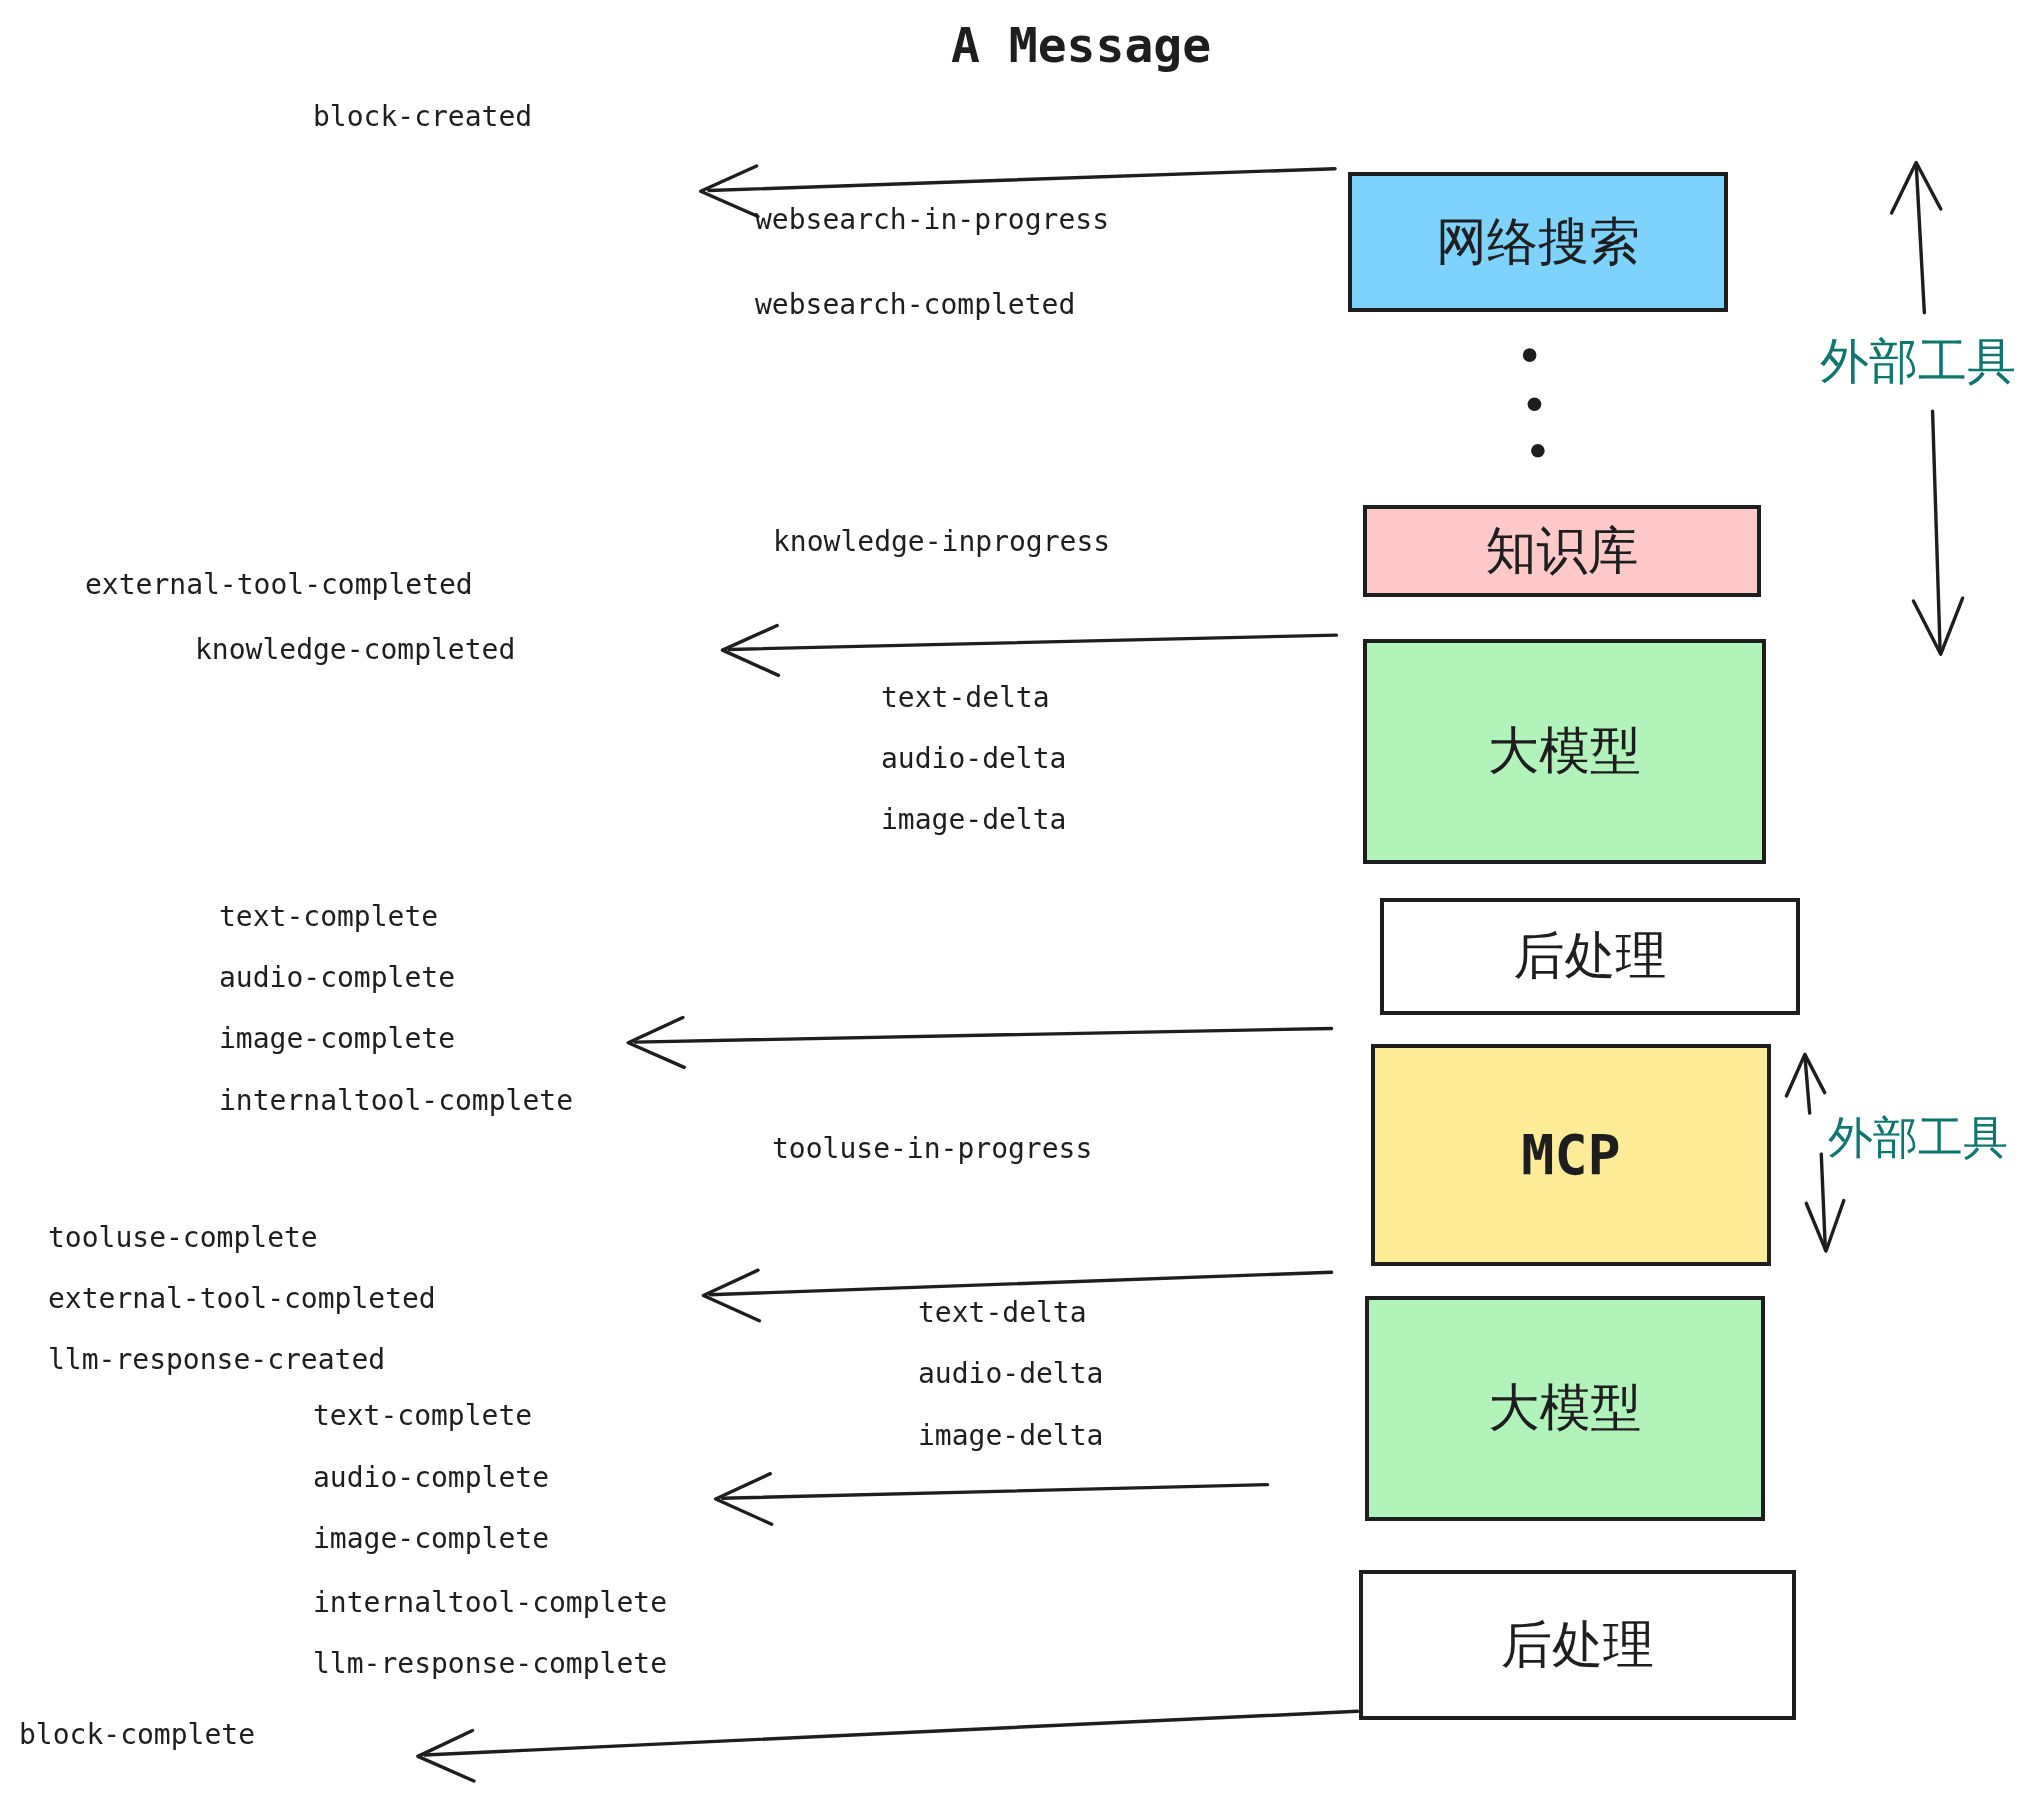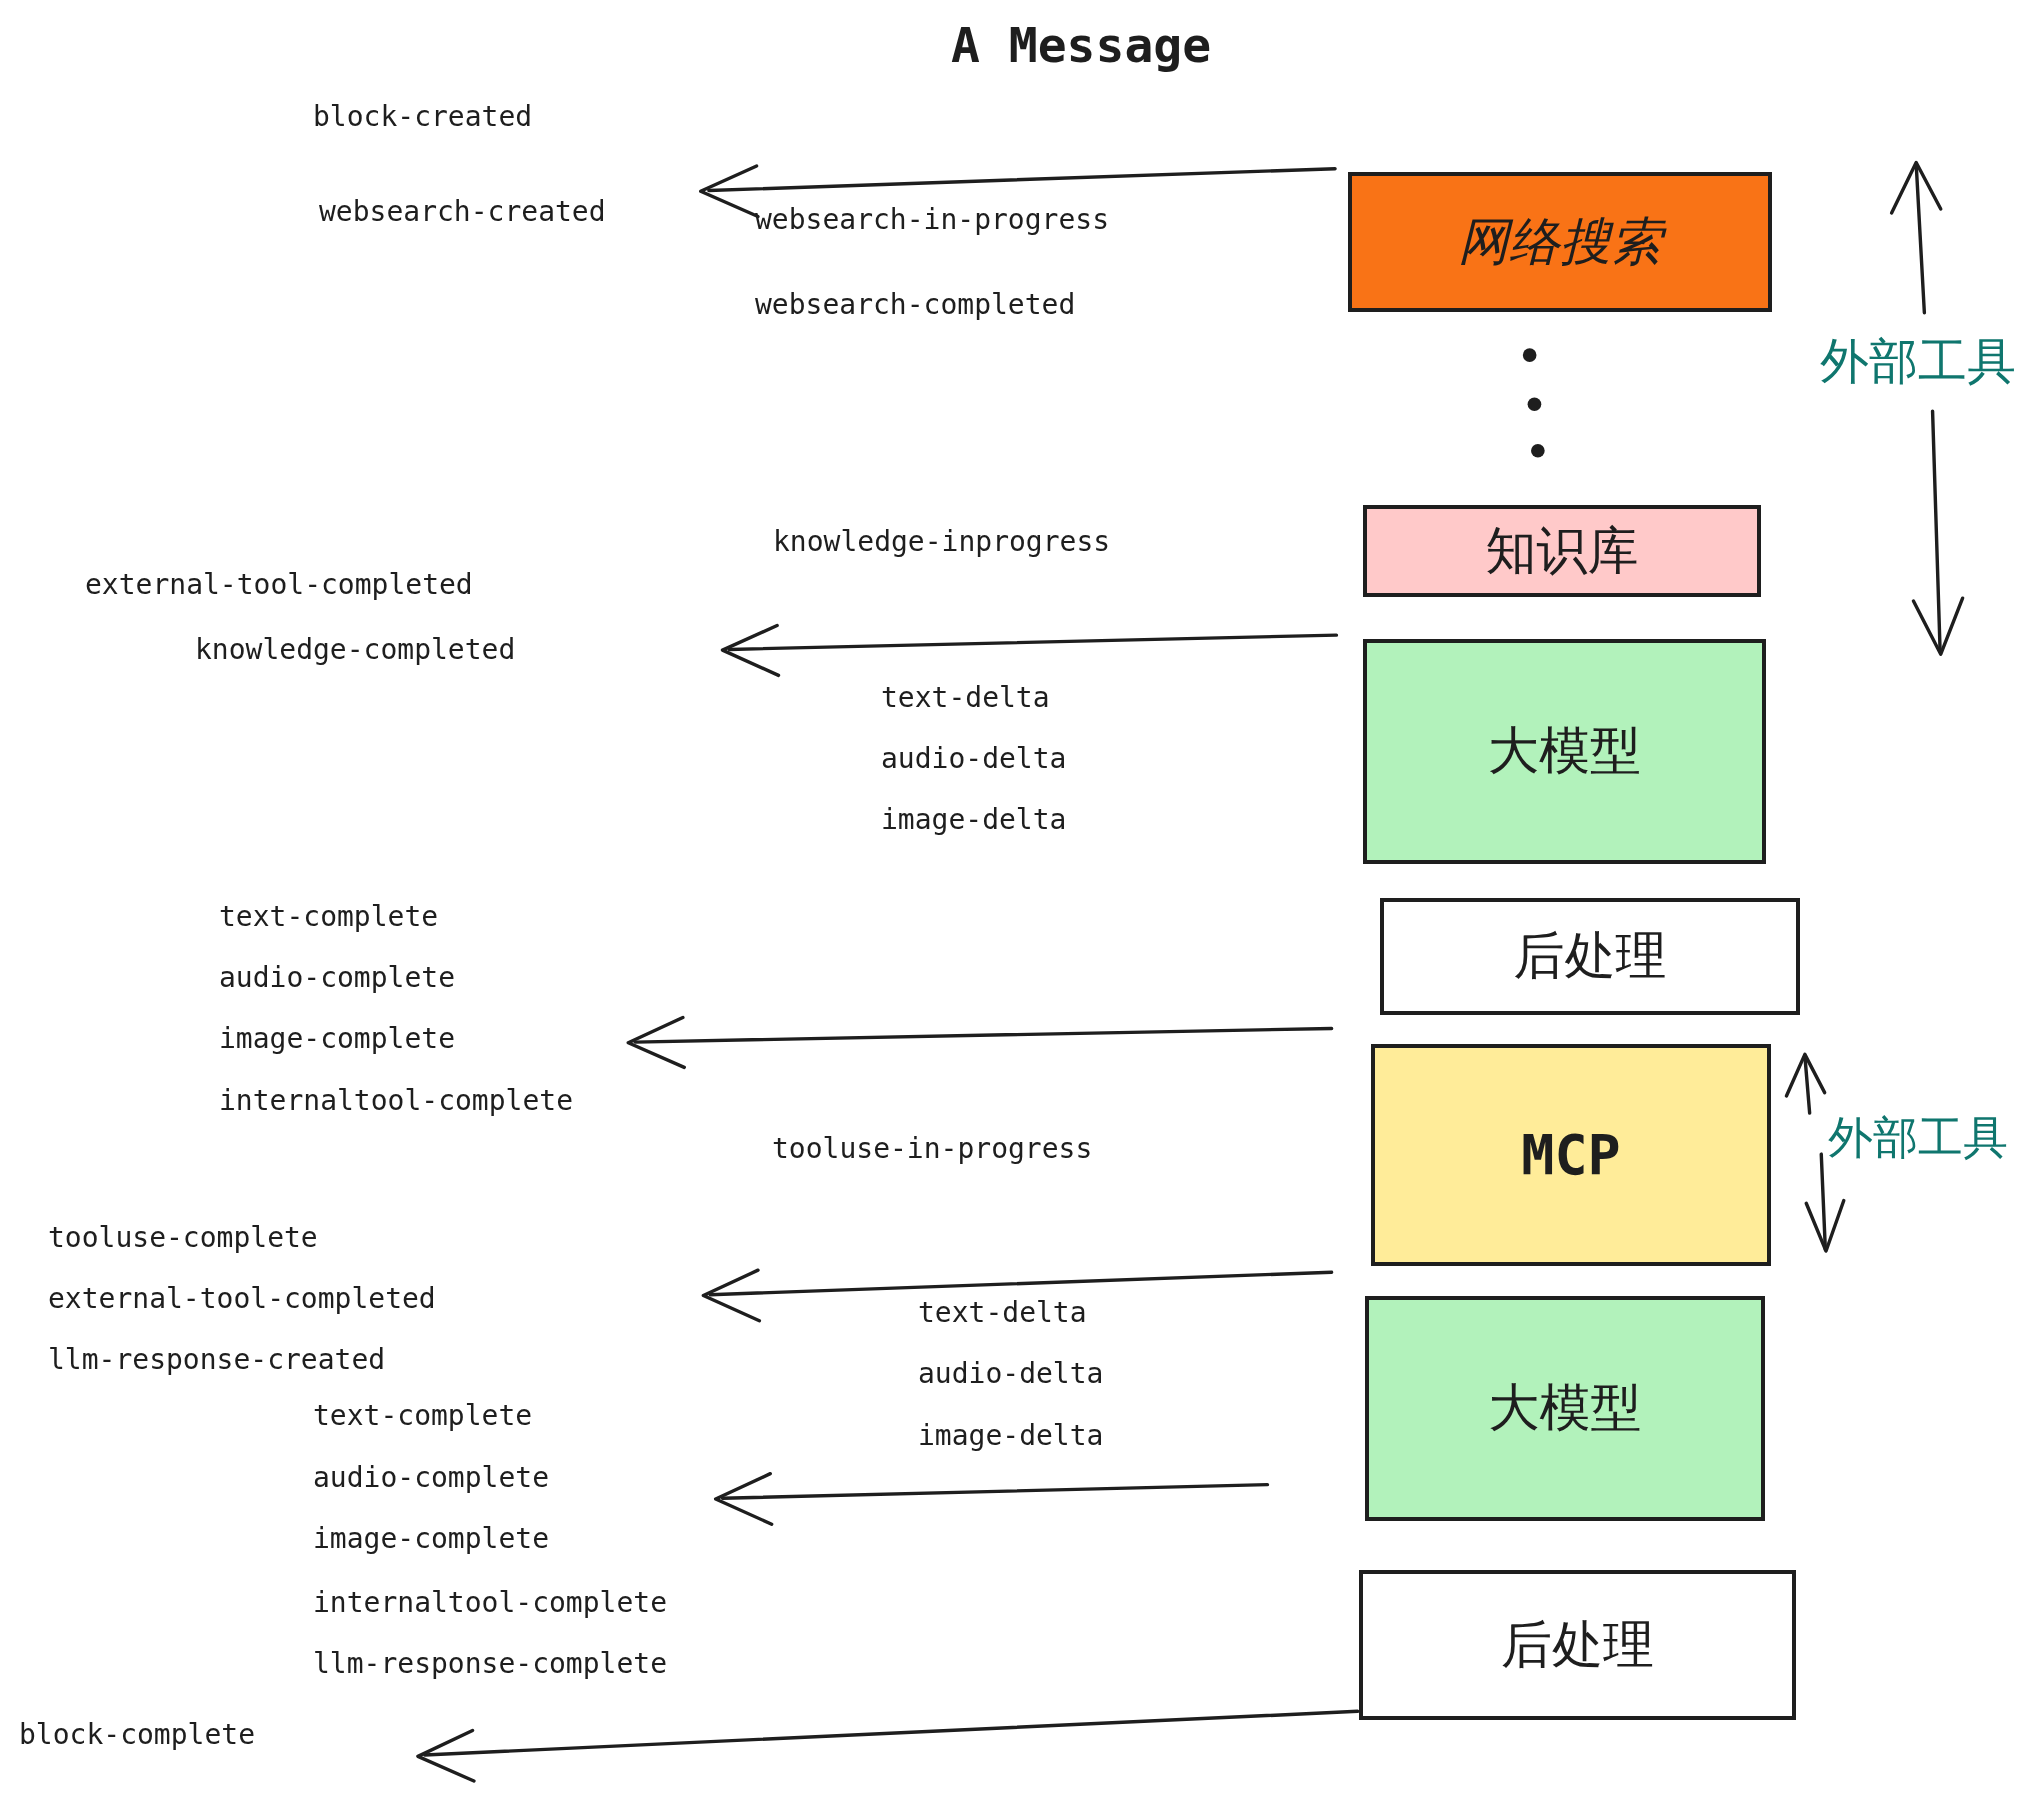--- a/index.html
+++ b/index.html
@@ -68,21 +68,20 @@
   svg.overlay circle{fill:#1e1e1e;stroke:none;}
 </style>
 </head>
 <body>
 
 <div id="canvas">
 
   <div class="title" style="left:951px;top:17px;">A Message</div>
 
   <div class="ev" style="left:313px;top:102px;">block-created</div>
-  <div class="ev" style="left:319px;top:197px;">websearch-created</div>
   <div class="ev" style="left:755px;top:205px;">websearch-in-progress</div>
   <div class="ev" style="left:755px;top:290px;">websearch-completed</div>
   <div class="ev" style="left:773px;top:527px;">knowledge-inprogress</div>
   <div class="ev" style="left:85px;top:570px;">external-tool-completed</div>
   <div class="ev" style="left:195px;top:635px;">knowledge-completed</div>
   <div class="ev" style="left:881px;top:683px;">text-delta</div>
   <div class="ev" style="left:881px;top:744px;">audio-delta</div>
   <div class="ev" style="left:881px;top:805px;">image-delta</div>
   <div class="ev" style="left:219px;top:902px;">text-complete</div>
   <div class="ev" style="left:219px;top:963px;">audio-complete</div>
@@ -95,21 +94,21 @@
   <div class="ev" style="left:918px;top:1298px;">text-delta</div>
   <div class="ev" style="left:918px;top:1359px;">audio-delta</div>
   <div class="ev" style="left:918px;top:1421px;">image-delta</div>
   <div class="ev" style="left:313px;top:1401px;">text-complete</div>
   <div class="ev" style="left:313px;top:1463px;">audio-complete</div>
   <div class="ev" style="left:313px;top:1524px;">image-complete</div>
   <div class="ev" style="left:313px;top:1588px;">internaltool-complete</div>
   <div class="ev" style="left:313px;top:1649px;">llm-response-complete</div>
   <div class="ev" style="left:19px;top:1720px;">block-complete</div>
 
-  <div class="box" style="left:1348px;top:172px;width:424px;height:140px;background:#f97316;font-style:italic;">
+  <div class="box" style="left:1348px;top:172px;width:380px;height:140px;background:#7dd3fc;">
     <span class="lbl">网络搜索</span>
   </div>
   <div class="box" style="left:1363px;top:505px;width:398px;height:92px;background:#FFC9C9;">
     <span class="lbl">知识库</span>
   </div>
   <div class="box" style="left:1363px;top:639px;width:403px;height:225px;background:#B2F2BB;">
     <span class="lbl">大模型</span>
   </div>
   <div class="box" style="left:1380px;top:898px;width:420px;height:117px;background:#FFFFFF;">
     <span class="lbl">后处理</span>

